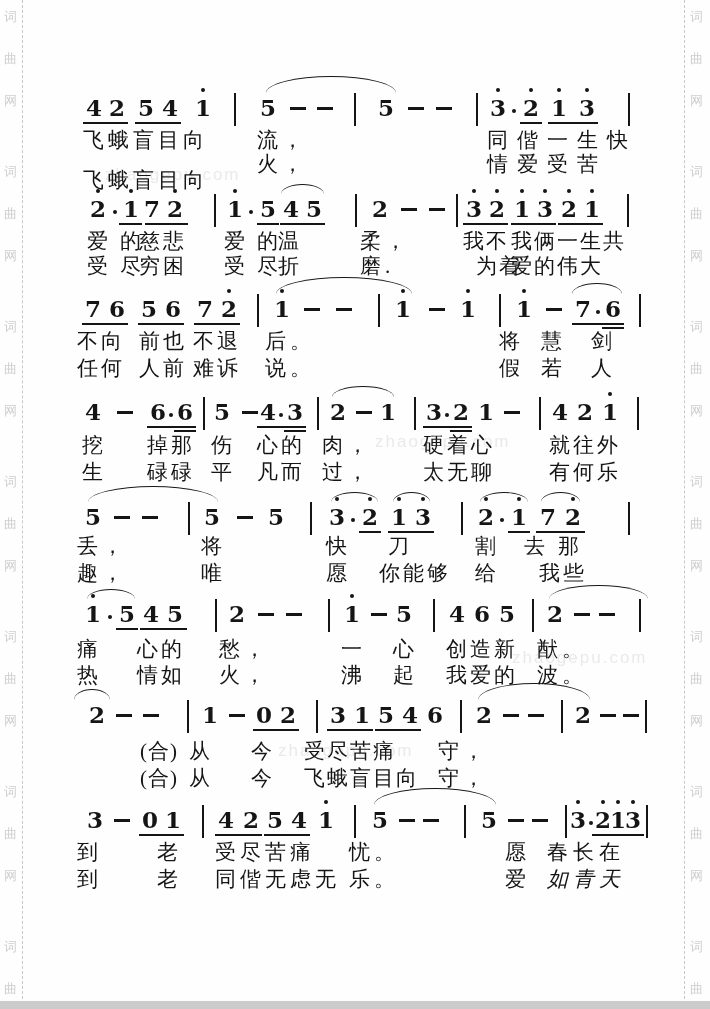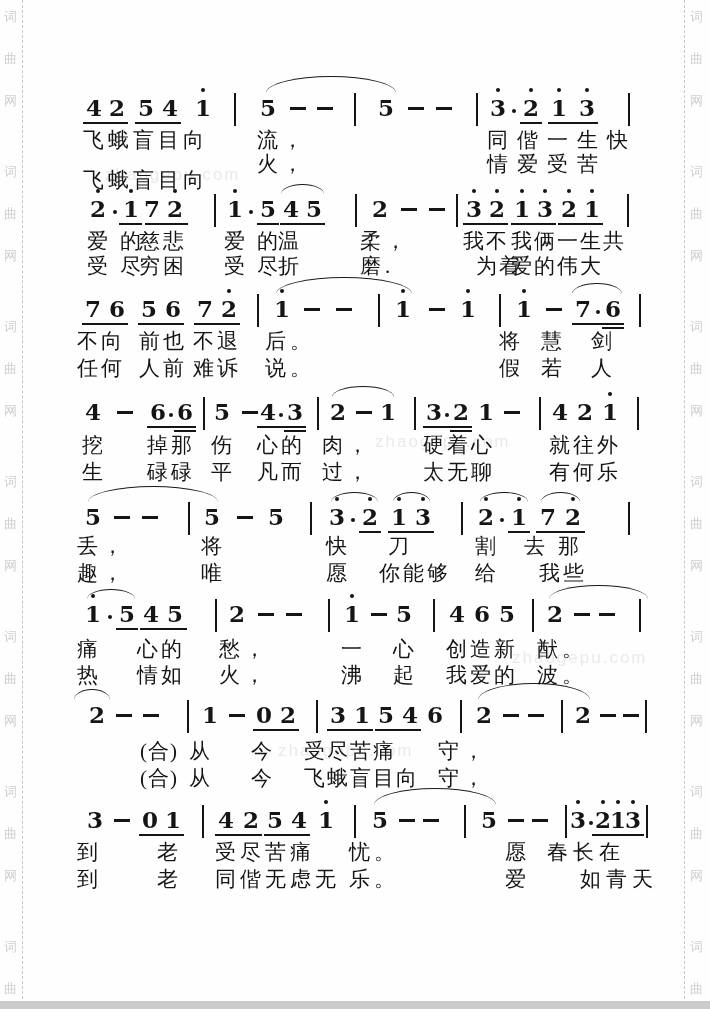--- a/index.html
+++ b/index.html
@@ -447,15 +447,15 @@
       <div class="lyric" style="left: 157px; top: 840px; letter-spacing: 4px;">老</div>
       <div class="lyric" style="left: 215px; top: 840px; letter-spacing: 4px;">受尽苦痛</div>
       <div class="lyric" style="left: 349px; top: 840px; letter-spacing: 4px;">忧。</div>
       <div class="lyric" style="left: 505px; top: 840px; letter-spacing: 4px;">愿</div>
       <div class="lyric" style="left: 547px; top: 840px; letter-spacing: 5px;">春长在</div>
       <div class="lyric" style="left: 77px; top: 867px; letter-spacing: 4px;">到</div>
       <div class="lyric" style="left: 157px; top: 867px; letter-spacing: 4px;">老</div>
       <div class="lyric" style="left: 215px; top: 867px; letter-spacing: 4px;">同偕无虑无</div>
       <div class="lyric" style="left: 349px; top: 867px; letter-spacing: 4px;">乐。</div>
       <div class="lyric" style="left: 505px; top: 867px; letter-spacing: 4px;">爱</div>
-      <div class="lyric" style="left: 580px; top: 867px; letter-spacing: 5px;">如青天</div>
+      <div class="lyric" style="left: 547px; top: 867px; letter-spacing: 5px; font-style: italic;">如青天</div>
     </div>
   </div>
 
 </body></html>

